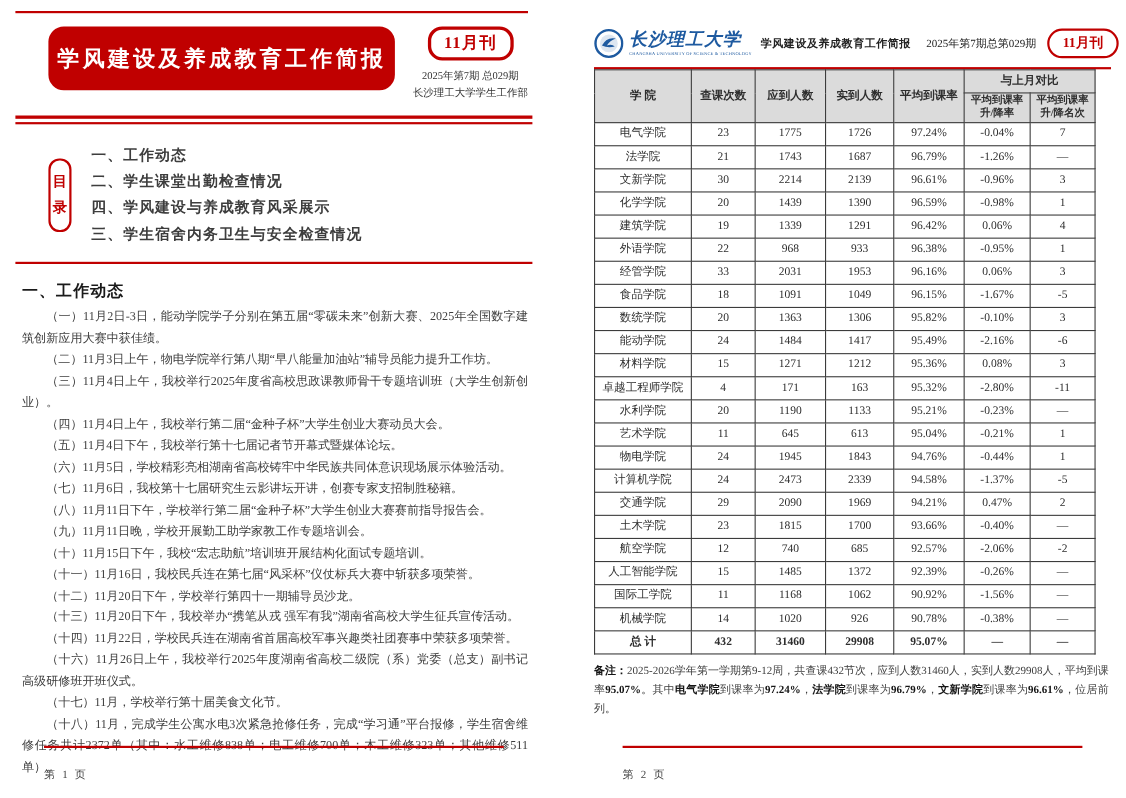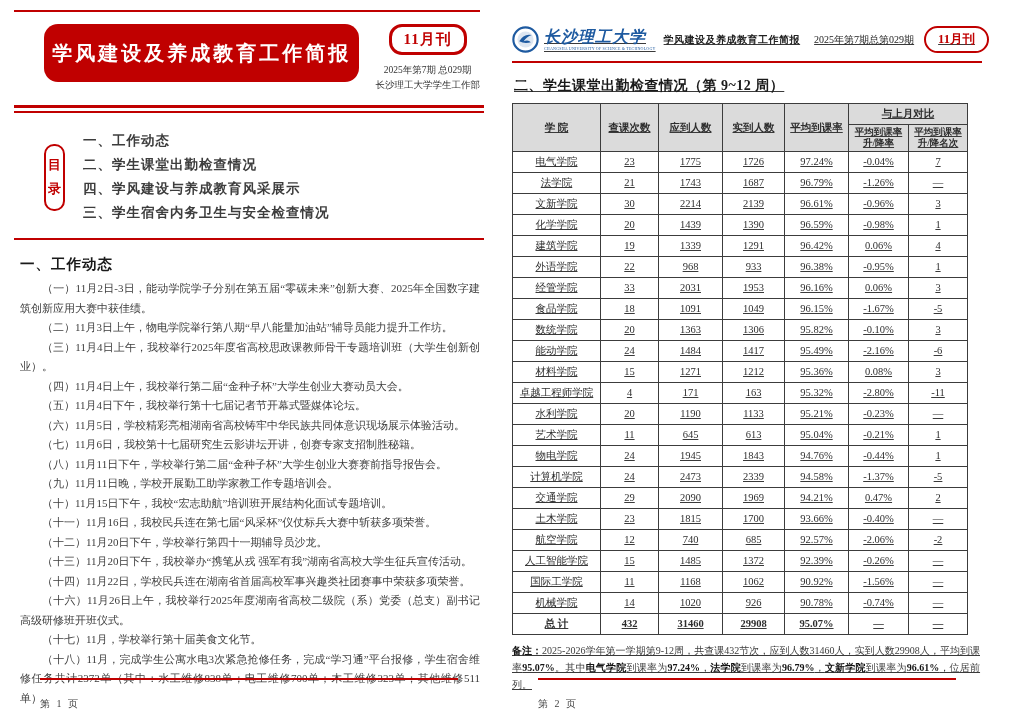--- a/index.html
+++ b/index.html
@@ -7,21 +7,21 @@
     --logo-blue:#1E5AA0;
     --table-header-bg:#DBDBDB;
     --body-text:#3a3a3a;
     --heading-text:#1a1a1a;
   }
   *{box-sizing:border-box;margin:0;padding:0;}
   html,body{width:1024px;height:725px;background:#ffffff;overflow:hidden;
     font-family:"Liberation Serif","DejaVu Serif",serif;color:var(--body-text);}
   .page{position:absolute;top:0;height:725px;width:470px;background:#fff;}
   #page-left{left:14px;}
-  #page-right{left:512px;text-decoration:underline;}
+  #page-right{left:540px;}
 
   
   .top-rule{position:absolute;top:10px;left:0;right:4px;height:2px;background:var(--accent-red);}
   .banner{display:flex;align-items:flex-start;margin:24px 0 0 30px;}
   .banner-box{width:330px;height:58px;background:var(--accent-red);border-radius:14px;
     display:flex;align-items:center;justify-content:center;}
   .banner-title{color:#fff;font-size:20px;font-weight:bold;letter-spacing:3px;white-space:nowrap;}
   .banner-side{margin-left:12px;width:118px;text-align:center;}
   .issue-badge{display:inline-block;border:3px solid var(--accent-red);border-radius:13px;
     color:var(--accent-red);font-weight:bold;font-size:15px;padding:3px 12px;letter-spacing:1px;}
@@ -153,21 +153,20 @@
     </svg>
     <div class="uni-block">
       <div class="uni-name">长沙理工大学</div>
       <div class="uni-en">CHANGSHA UNIVERSITY OF SCIENCE &amp; TECHNOLOGY</div>
     </div>
     <div class="p2-bulletin">学风建设及养成教育工作简报</div>
     <div class="p2-issue">2025年第7期总第029期</div>
     <div class="p2-badge">11月刊</div>
   </div>
 
-  <div class="p2-section">二、学生课堂出勤检查情况（第 9~12 周）</div>
 
   <table>
     <colgroup>
       <col style="width:88px">
         <col style="width:58px">
         <col style="width:64px">
       <col style="width:62px">
         <col style="width:64px">
         <col style="width:60px">
         <col style="width:59px">
@@ -403,21 +402,21 @@
           <td>-1.56%</td>
           <td>—</td>
         </tr>
 
         <tr>
           <td>机械学院</td>
           <td>14</td>
           <td>1020</td>
           <td>926</td>
           <td>90.78%</td>
-          <td>-0.74%</td>
+          <td>-0.38%</td>
           <td>—</td>
         </tr>
       </tbody>
     <tbody>
       <tr class="total-row">
         <td>总 计</td>
         <td>432</td>
         <td>31460</td>
         <td>29908</td>
         <td>95.07%</td>

